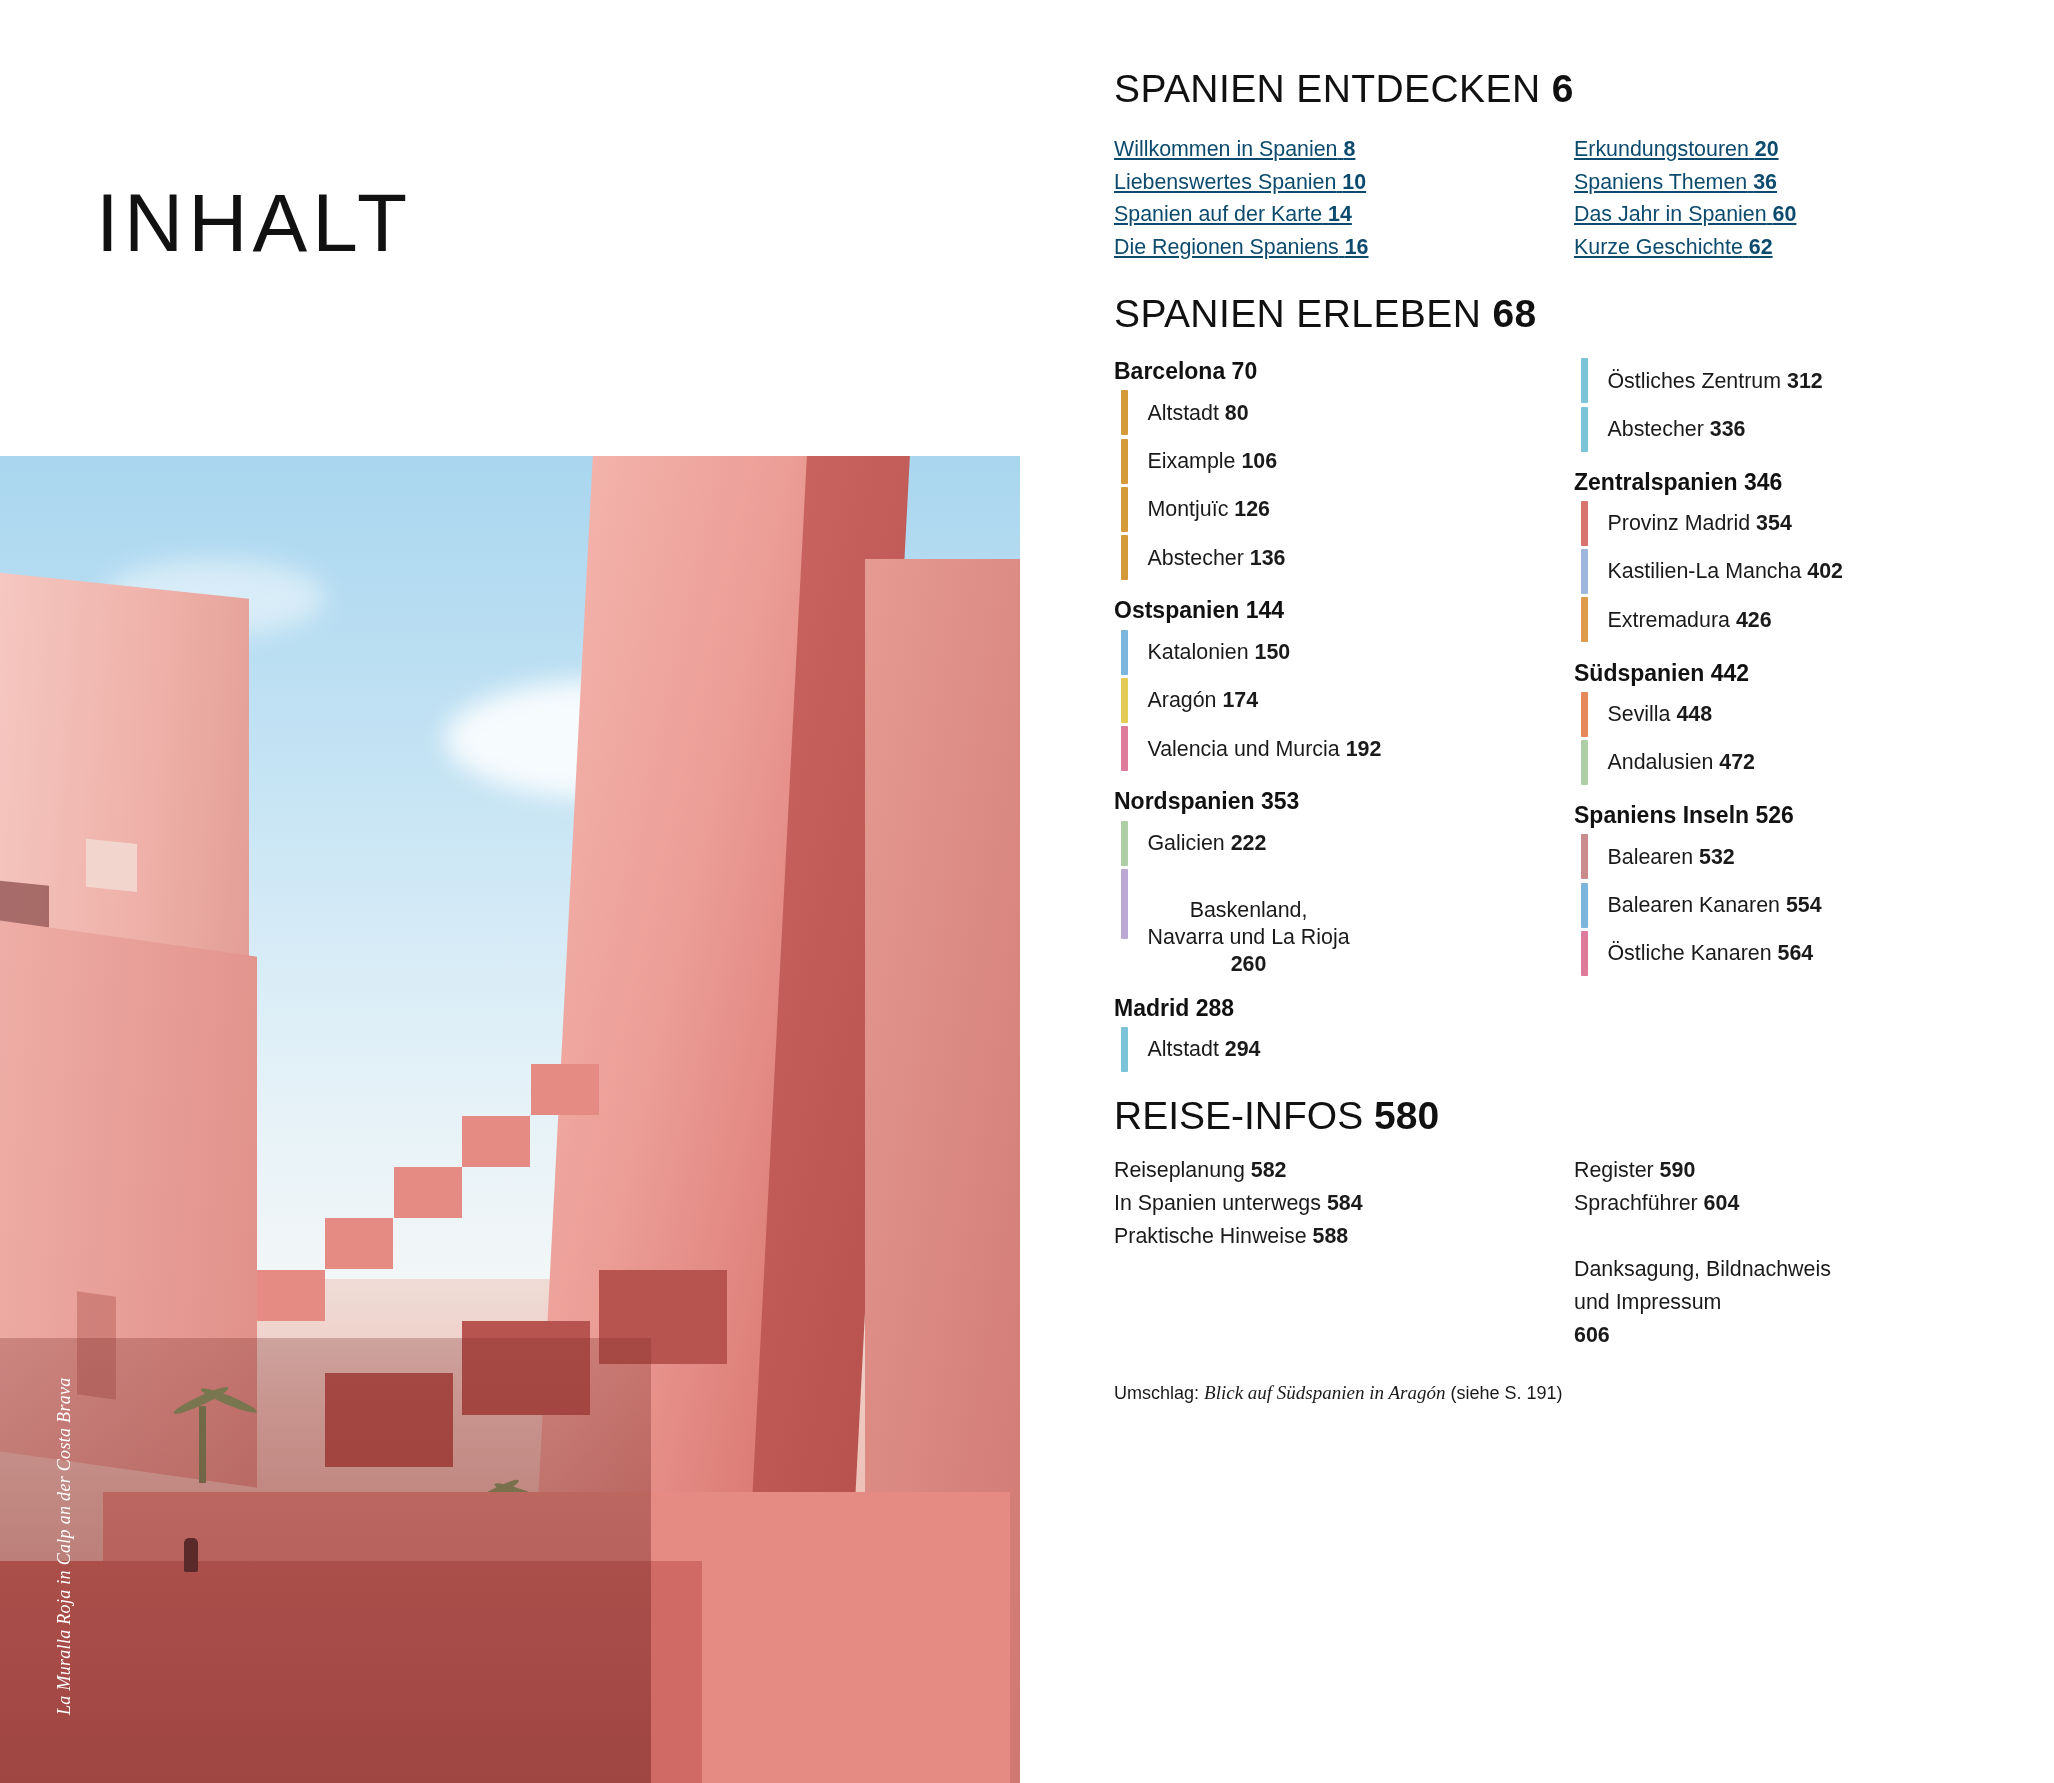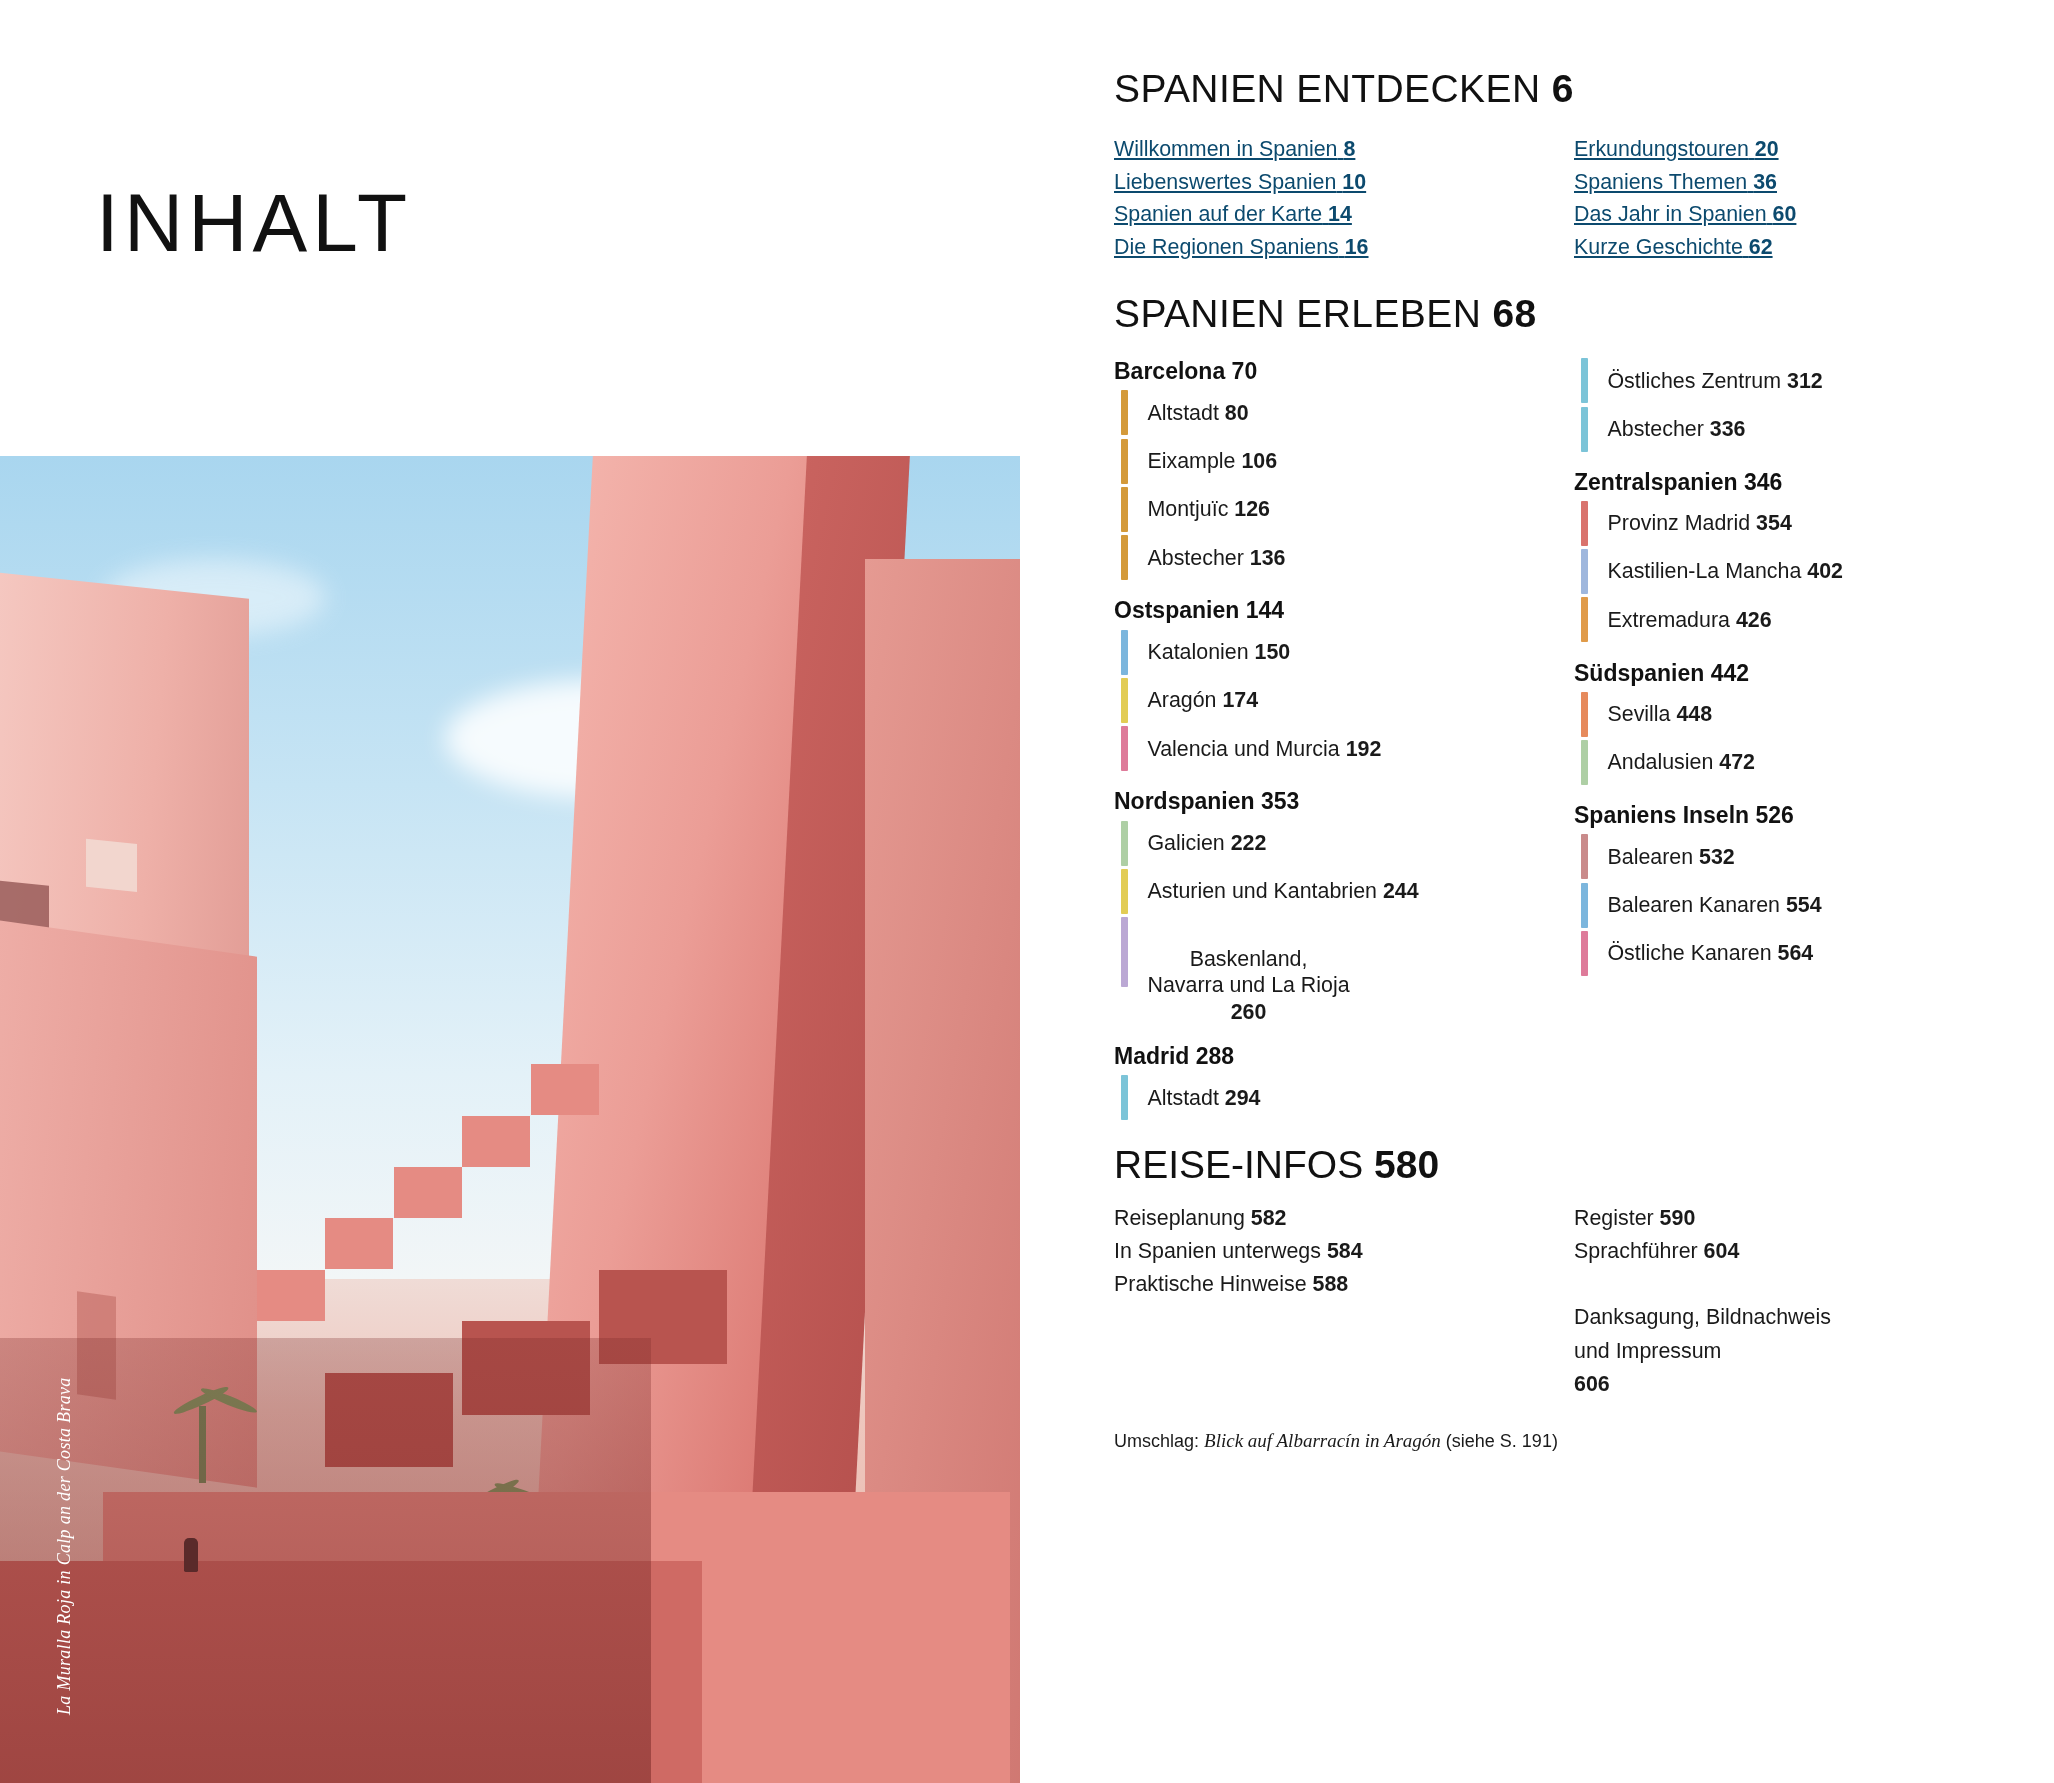--- a/index.html
+++ b/index.html
@@ -435,27 +435,20 @@
             <span>353</span>
           </div>
           <div class="entry">
             <div class="bar" style="background:#aecfa5"></div>
             <div class="entry-label">
               <span>Galicien</span>
               <b>222</b>
             </div>
           </div>
           <div class="entry">
-            <div class="bar" style="background:#e2cc55"></div>
-            <div class="entry-label">
-              <span>Asturien und Kantabrien</span>
-              <b>244</b>
-            </div>
-          </div>
-          <div class="entry">
             <div class="bar tall" style="background:#bba8d4"></div>
             <div class="entry-label" style="padding-top:1.7px; white-space:pre-line;">
               <span>Baskenland,
 Navarra und La Rioja</span>
               <b>260</b>
             </div>
           </div>
 
           <div class="spacer-16"></div>
           <div class="group-title">
@@ -597,19 +590,19 @@
           </div>
           <div class="reise-item" style="white-space:pre-line">
             <span>Danksagung, Bildnachweis
 und Impressum</span>
             <b>606</b>
           </div>
         </div>
       </div>
 
       <div class="umschlag">
-        <span>Umschlag: </span><i>Blick auf Albarracín in Aragón</i><span> (siehe S. 191)</span>
+        <span>Umschlag: </span><i>Blick auf Südspanien in Aragón</i><span> (siehe S. 191)</span>
       </div>
 
     </div>
   </div>
 </div>
 
 
 </body></html>

